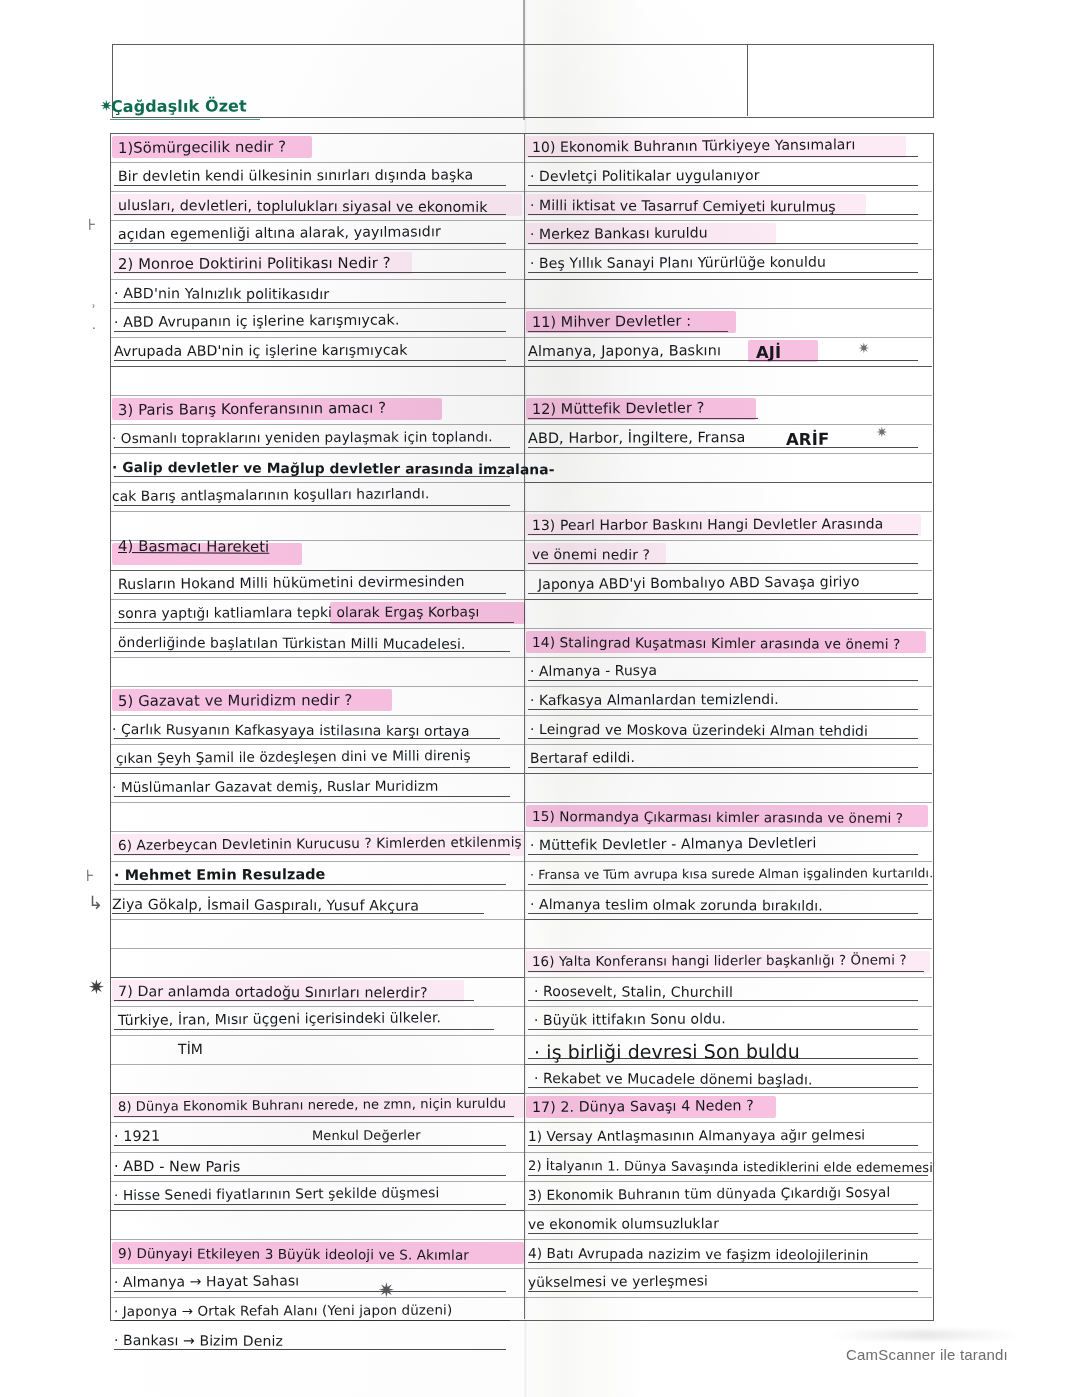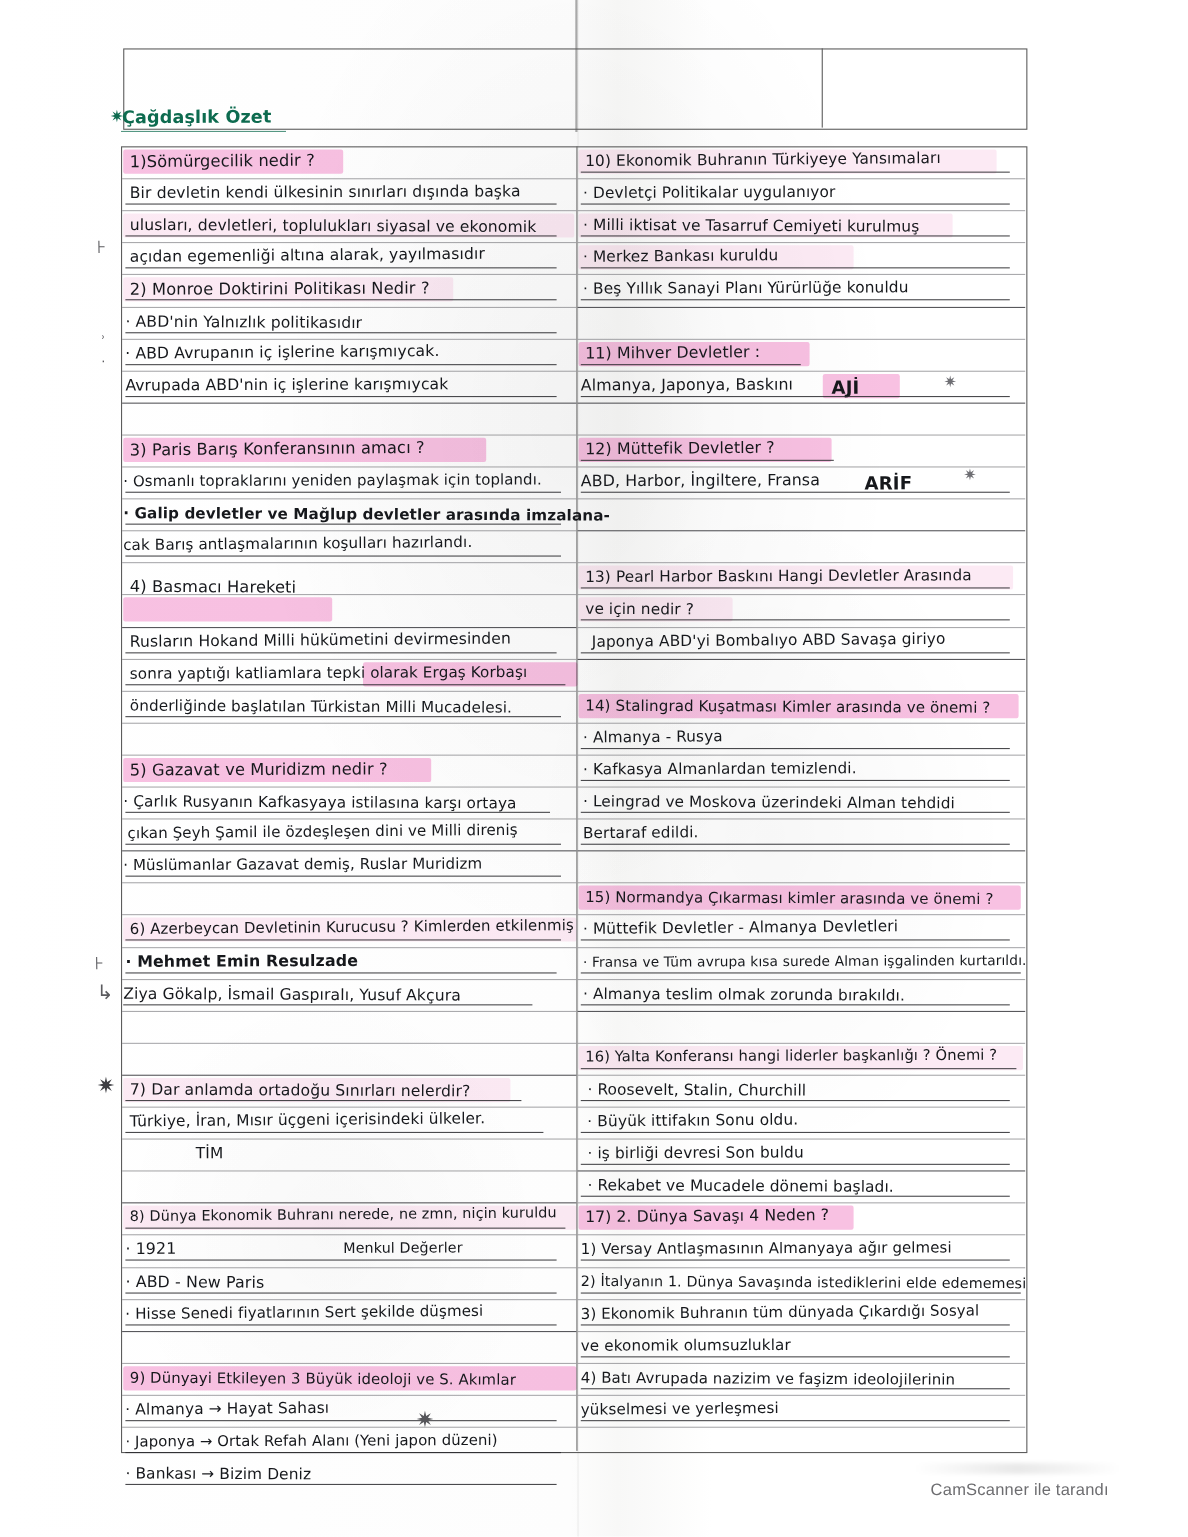--- a/index.html
+++ b/index.html
@@ -239,21 +239,21 @@
     <div class="uline" style="left: 114px; width: 392px; top: 330.6px;"></div>
     <div class="hw  s2" style="left: 114px; top: 342.7px; font-size: 14.2px;">Avrupada ABD'nin iç işlerine karışmıycak</div>
     <div class="uline" style="left: 114px; width: 392px; top: 359.7px;"></div>
     <div class="hw  s1" style="left: 118px; top: 400.9px; font-size: 14.8px;">3) Paris Barış Konferansının amacı ?</div>
     <div class="hw  s2" style="left: 112px; top: 430px; font-size: 13.6px;">· Osmanlı topraklarını yeniden paylaşmak için toplandı.</div>
     <div class="uline" style="left: 114px; width: 396px; top: 447px;"></div>
     <div class="hw  s3" style="left: 112px; top: 459.1px; font-size: 13.8px; font-weight: 700;">· Galip devletler ve Mağlup devletler arasında imzalana-</div>
     <div class="uline" style="left: 114px; width: 396px; top: 476.1px;"></div>
     <div class="hw  s1" style="left: 112px; top: 488.2px; font-size: 13.8px;">cak Barış antlaşmalarının koşulları hazırlandı.</div>
     <div class="uline" style="left: 114px; width: 396px; top: 505.2px;"></div>
-    <div class="hw  s3" style="left: 118px; top: 525px; font-size: 14.8px;">4) Basmacı Hareketi</div>
+    <div class="hw  s3" style="left: 118px; top: 537px; font-size: 14.8px; text-decoration: underline;">4) Basmacı Hareketi</div>
     <div class="hw  s1" style="left: 118px; top: 575.5px; font-size: 14.2px;">Rusların Hokand Milli hükümetini devirmesinden</div>
     <div class="uline" style="left: 114px; width: 392px; top: 592.5px;"></div>
     <div class="hw  s2" style="left: 118px; top: 604.6px; font-size: 13.8px;">sonra yaptığı katliamlara tepki olarak Ergaş Korbaşı</div>
     <div class="uline" style="left: 114px; width: 400px; top: 621.6px;"></div>
     <div class="hw  s3" style="left: 118px; top: 633.7px; font-size: 13.8px;">önderliğinde başlatılan Türkistan Milli Mucadelesi.</div>
     <div class="uline" style="left: 114px; width: 396px; top: 650.7px;"></div>
     <div class="hw  s2" style="left: 118px; top: 691.9px; font-size: 14.8px;">5) Gazavat ve Muridizm nedir ?</div>
     <div class="hw  s3" style="left: 112px; top: 721px; font-size: 13.9px;">· Çarlık Rusyanın Kafkasyaya istilasına karşı ortaya</div>
     <div class="uline" style="left: 114px; width: 386px; top: 738px;"></div>
     <div class="hw  s1" style="left: 116px; top: 750.1px; font-size: 13.7px;">çıkan Şeyh Şamil ile özdeşleşen dini ve Milli direniş</div>
@@ -302,21 +302,21 @@
     <div class="hw  s2" style="left: 528px; top: 342.7px; font-size: 14.4px;">Almanya, Japonya, Baskını</div>
     <div class="hw  s2" style="left: 756px; top: 342.7px; font-size: 16.5px; font-weight: 600;">AJİ</div>
     <div class="uline" style="left: 528px; width: 390px; top: 359.7px;"></div>
     <div class="hw  s1" style="left: 532px; top: 400.9px; font-size: 14.4px;">12) Müttefik Devletler ?</div>
     <div class="uline" style="left: 528px; width: 230px; top: 417.9px;"></div>
     <div class="hw  s2" style="left: 528px; top: 430px; font-size: 14.4px;">ABD, Harbor, İngiltere, Fransa</div>
     <div class="hw  s2" style="left: 786px; top: 430px; font-size: 16.5px; font-weight: 600;">ARİF</div>
     <div class="uline" style="left: 528px; width: 390px; top: 447px;"></div>
     <div class="hw  s2" style="left: 532px; top: 517.3px; font-size: 13.9px;">13) Pearl Harbor Baskını Hangi Devletler Arasında</div>
     <div class="uline" style="left: 528px; width: 390px; top: 534.3px;"></div>
-    <div class="hw  s3" style="left: 532px; top: 546.4px; font-size: 13.9px;">ve için nedir ?</div>
+    <div class="hw  s3" style="left: 532px; top: 546.4px; font-size: 13.9px;">ve önemi nedir ?</div>
     <div class="uline" style="left: 528px; width: 390px; top: 563.4px;"></div>
     <div class="hw  s1" style="left: 538px; top: 575.5px; font-size: 14px;">Japonya ABD'yi Bombalıyo  ABD Savaşa giriyo</div>
     <div class="uline" style="left: 528px; width: 390px; top: 592.5px;"></div>
     <div class="hw  s3" style="left: 532px; top: 633.7px; font-size: 13.7px;">14) Stalingrad Kuşatması Kimler arasında ve önemi ?</div>
     <div class="hw  s1" style="left: 530px; top: 662.8px; font-size: 13.9px;">· Almanya - Rusya</div>
     <div class="uline" style="left: 528px; width: 390px; top: 679.8px;"></div>
     <div class="hw  s2" style="left: 530px; top: 691.9px; font-size: 13.9px;">· Kafkasya Almanlardan temizlendi.</div>
     <div class="uline" style="left: 528px; width: 390px; top: 708.9px;"></div>
     <div class="hw  s3" style="left: 530px; top: 721px; font-size: 13.9px;">· Leingrad ve Moskova üzerindeki Alman tehdidi</div>
     <div class="uline" style="left: 528px; width: 390px; top: 738px;"></div>
@@ -328,21 +328,21 @@
     <div class="hw  s2" style="left: 530px; top: 866.5px; font-size: 12.5px;">· Fransa ve Tüm avrupa kısa surede Alman işgalinden kurtarıldı.</div>
     <div class="uline" style="left: 528px; width: 400px; top: 883.5px;"></div>
     <div class="hw  s3" style="left: 530px; top: 895.6px; font-size: 13.9px;">· Almanya teslim olmak zorunda bırakıldı.</div>
     <div class="uline" style="left: 528px; width: 390px; top: 912.6px;"></div>
     <div class="hw  s2" style="left: 532px; top: 953.8px; font-size: 13.4px;">16) Yalta Konferansı hangi liderler başkanlığı ? Önemi ?</div>
     <div class="uline" style="left: 528px; width: 396px; top: 970.8px;"></div>
     <div class="hw  s3" style="left: 534px; top: 982.9px; font-size: 14px;">· Roosevelt, Stalin, Churchill</div>
     <div class="uline" style="left: 528px; width: 390px; top: 999.9px;"></div>
     <div class="hw  s1" style="left: 534px; top: 1012px; font-size: 14px;">· Büyük ittifakın Sonu oldu.</div>
     <div class="uline" style="left: 528px; width: 390px; top: 1029px;"></div>
-    <div class="hw  s2" style="left: 534px; top: 1041.1px; font-size: 14px;">· iş birliği devresi Son buldu</div>
+    <div class="hw  s2" style="left: 534px; top: 1041.1px; font-size: 19px;">· iş birliği devresi Son buldu</div>
     <div class="uline" style="left: 528px; width: 390px; top: 1058.1px;"></div>
     <div class="hw  s3" style="left: 534px; top: 1070.2px; font-size: 14px;">· Rekabet ve Mucadele dönemi başladı.</div>
     <div class="uline" style="left: 528px; width: 390px; top: 1087.2px;"></div>
     <div class="hw  s1" style="left: 532px; top: 1099.3px; font-size: 14.2px;">17) 2. Dünya Savaşı 4 Neden ?</div>
     <div class="hw  s2" style="left: 528px; top: 1128.4px; font-size: 13.6px;">1) Versay Antlaşmasının Almanyaya ağır gelmesi</div>
     <div class="uline" style="left: 528px; width: 390px; top: 1145.4px;"></div>
     <div class="hw  s3" style="left: 528px; top: 1157.5px; font-size: 13px;">2) İtalyanın 1. Dünya Savaşında istediklerini elde edememesi</div>
     <div class="uline" style="left: 528px; width: 400px; top: 1174.5px;"></div>
     <div class="hw  s1" style="left: 528px; top: 1186.6px; font-size: 13.6px;">3) Ekonomik Buhranın tüm dünyada Çıkardığı Sosyal</div>
     <div class="uline" style="left: 528px; width: 390px; top: 1203.6px;"></div>

